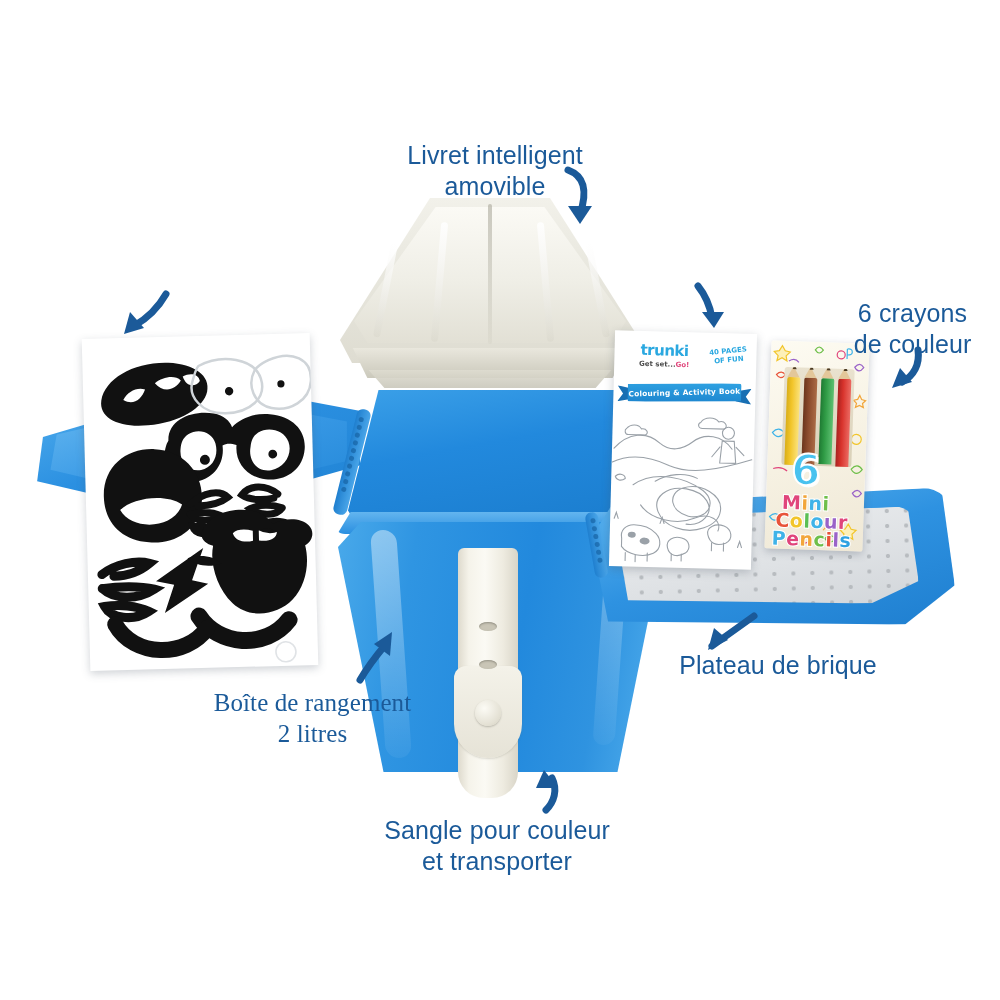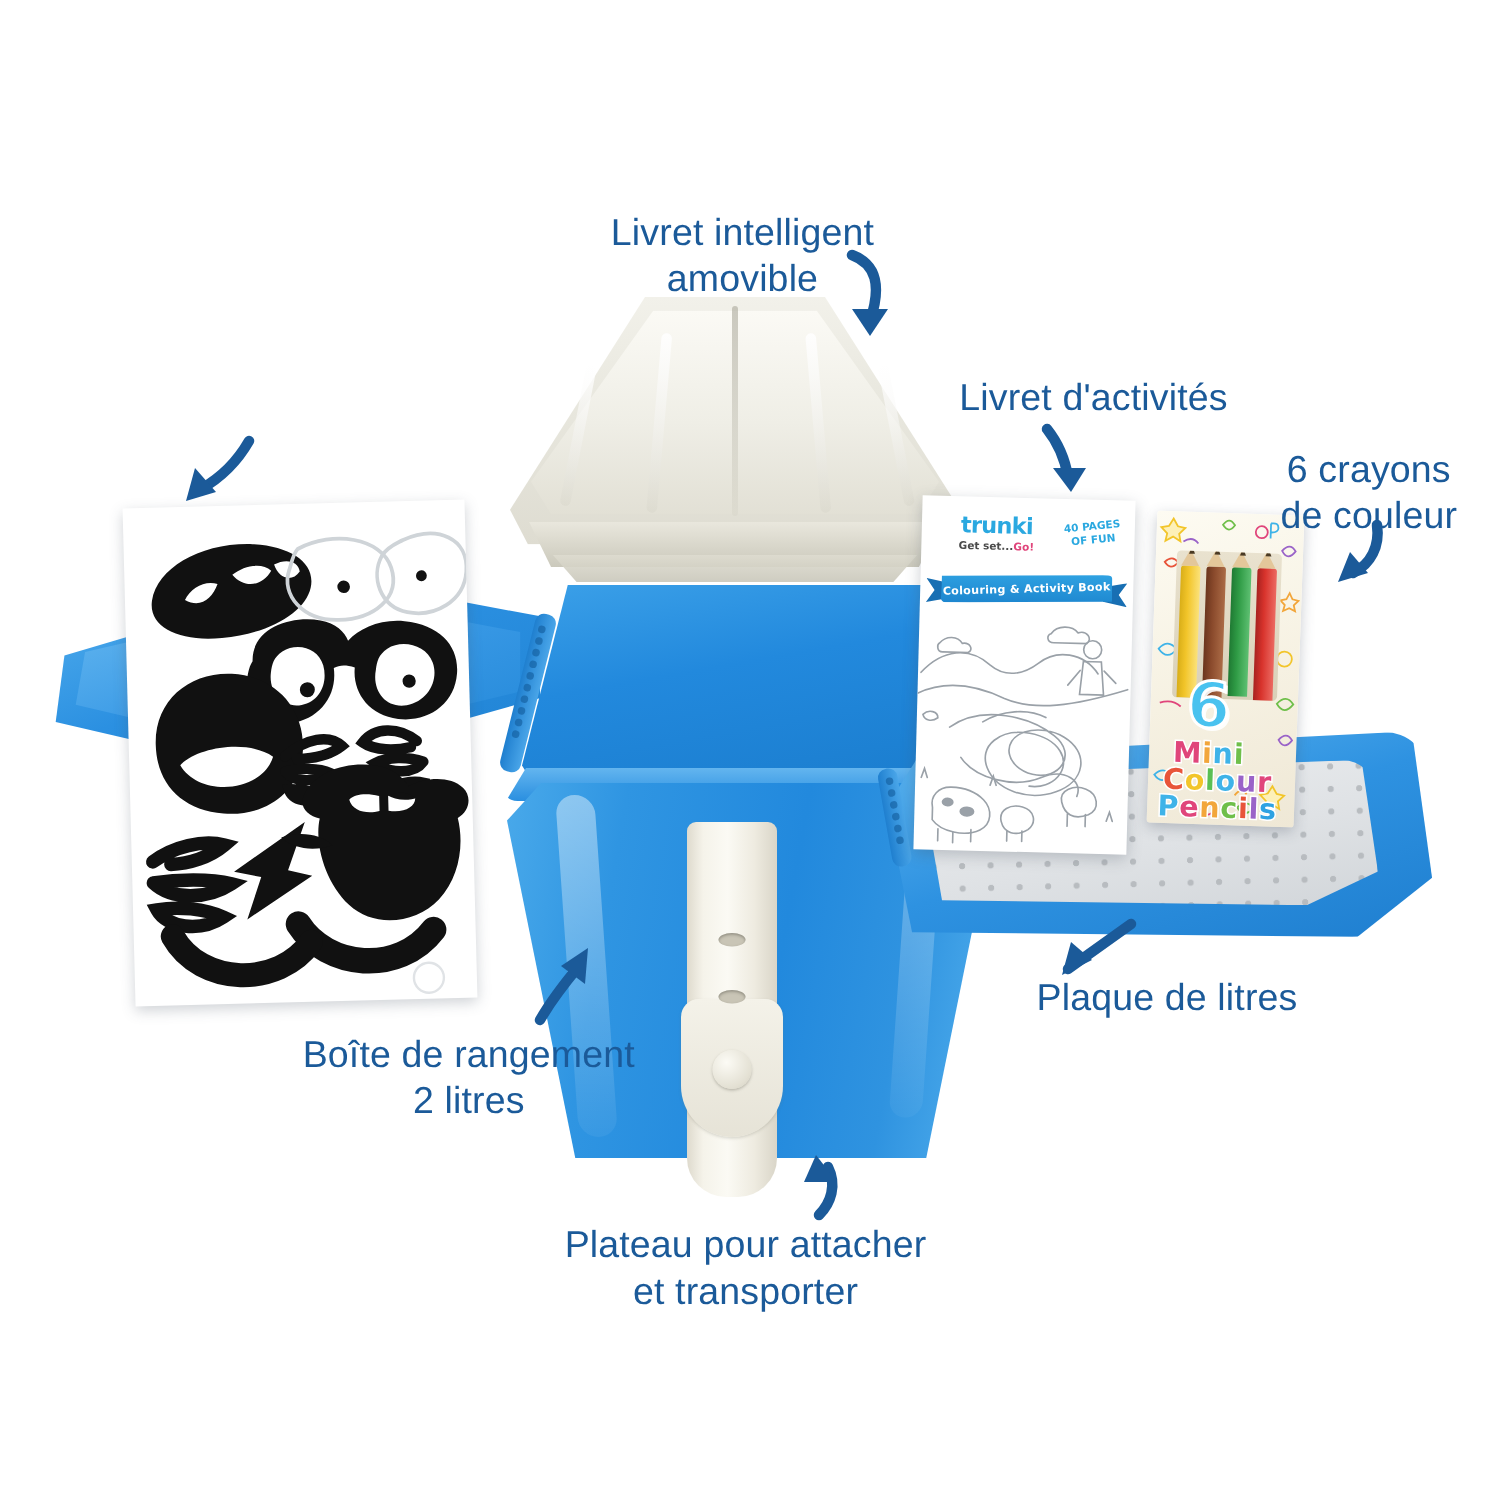--- a/index.html
+++ b/index.html
@@ -628,55 +628,54 @@
     </svg>
   </div>
 
   <div class="arrow" style="left:112px; top:290px; width:62px; height:50px;">
     <svg width="62" height="50" viewBox="0 0 62 50">
       <path d="M54 4 C46 18 36 28 22 36"></path>
       <polygon class="head" points="12,44 18,22 32,38"></polygon>
     </svg>
   </div>
 
-  <div class="callout" style="left:624px; top:250px; width:210px;">Livret d'activités</div>
   <div class="arrow" style="left:690px; top:282px; width:52px; height:50px;">
     <svg width="52" height="50" viewBox="0 0 52 50">
       <path d="M8 4 C16 14 20 24 22 36"></path>
       <polygon class="head" points="24,46 12,30 34,30"></polygon>
     </svg>
   </div>
 
   <div class="callout" style="left:825px; top:298px; width:175px;">6 crayons
 de couleur</div>
   <div class="arrow" style="left:884px; top:348px; width:48px; height:48px;">
     <svg width="48" height="48" viewBox="0 0 48 48">
       <path d="M34 2 C36 16 30 28 18 34"></path>
       <polygon class="head" points="8,40 16,20 28,34"></polygon>
     </svg>
   </div>
 
-  <div class="callout" style="left:190px; top:688px; width:245px;">Boîte de rangement
+  <div class="callout" style="left:190px; top:688px; width:245px;font-family:Liberation Serif, serif;">Boîte de rangement
 2 litres</div>
   <div class="arrow" style="left:350px; top:628px; width:48px; height:56px;">
     <svg width="48" height="56" viewBox="0 0 48 56">
       <path d="M10 52 C18 38 26 28 36 16"></path>
       <polygon class="head" points="42,4 40,28 24,16"></polygon>
     </svg>
   </div>
 
-  <div class="callout" style="left:678px; top:650px; width:200px;">Plaque de litres</div>
+  <div class="callout" style="left:678px; top:650px; width:200px;">Plateau de brique</div>
   <div class="arrow" style="left:706px; top:608px; width:54px; height:42px;">
     <svg width="54" height="42" viewBox="0 0 54 42">
       <path d="M6 38 C20 28 34 18 48 8"></path>
       <polygon class="head" points="2,42 8,20 22,32"></polygon>
     </svg>
   </div>
 
-  <div class="callout" style="left:372px; top:815px; width:250px;">Plateau pour attacher
+  <div class="callout" style="left:372px; top:815px; width:250px;">Sangle pour couleur
 et transporter</div>
   <div class="arrow" style="left:524px; top:768px; width:48px; height:46px;">
     <svg width="48" height="46" viewBox="0 0 48 46">
       <path d="M22 42 C30 34 34 22 28 10"></path>
       <polygon class="head" points="20,2 34,20 12,20"></polygon>
     </svg>
   </div>
 
 </div>
 

